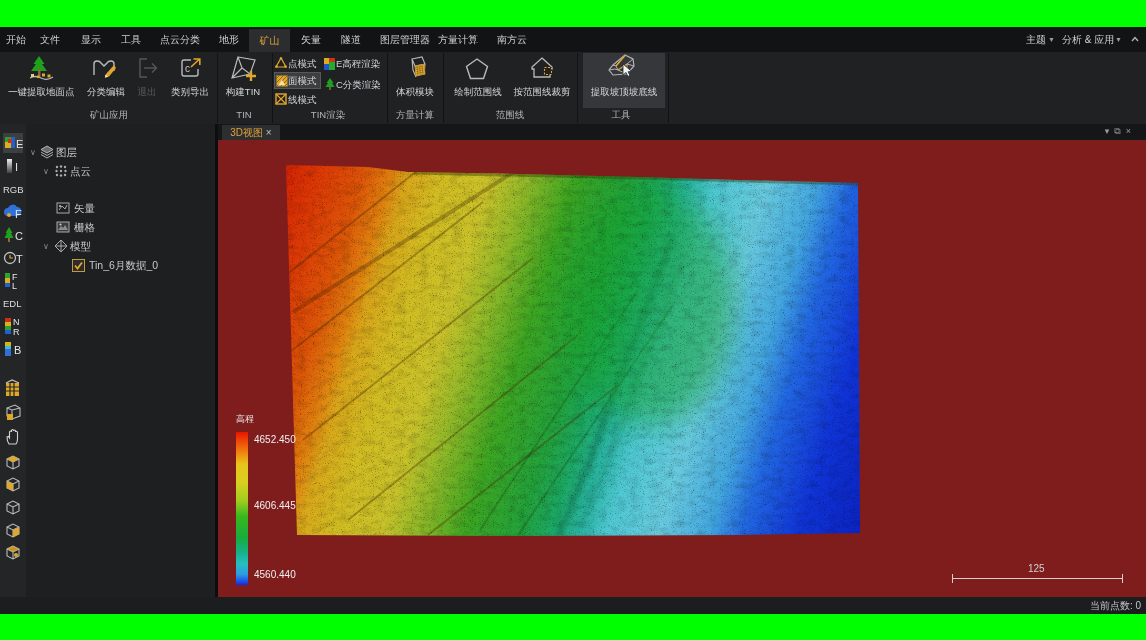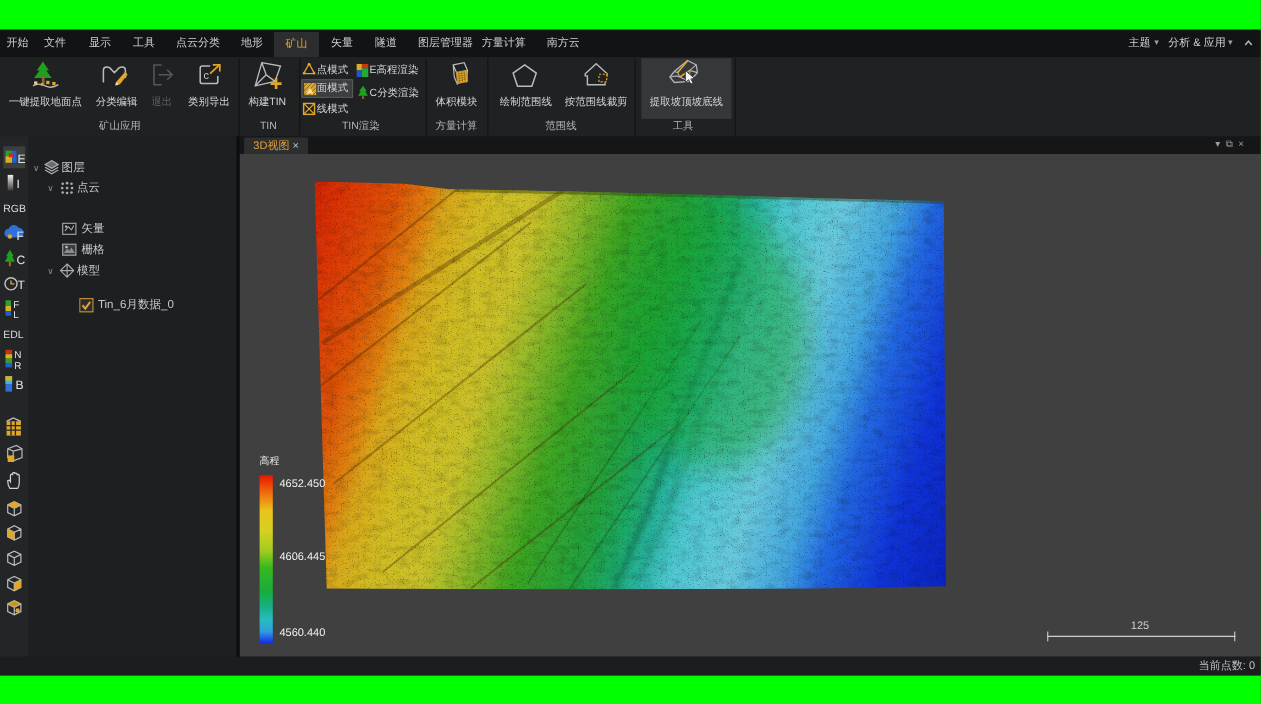--- a/index.html
+++ b/index.html
@@ -22,21 +22,21 @@
 #strip{position:absolute;top:97px;left:0;width:26px;height:474px;background:#232526}
 .sic{position:absolute;left:3px;width:20px;height:20px}
 
 #panel{position:absolute;top:97px;left:26px;width:189px;height:474px;background:#1d1f21}
 #phead{position:absolute;top:0;left:0;width:189px;height:16px;background:#232526;font-size:10px;color:#c8cacc;line-height:17px;padding-left:6px}
 .trow{position:absolute;left:0;width:189px;height:18px;font-size:10.5px;color:#c6c8ca;line-height:18px}
 .tarr{position:absolute;top:0;color:#8a8c8e;font-size:8px}
 .ticon{position:absolute;top:2px}
 .ttext{position:absolute;top:0}
 
-#vp{position:absolute;top:113px;left:218px;width:928px;height:457px;background:#404040}
+#vp{position:absolute;top:113px;left:218px;width:928px;height:457px;background:#7f1d1d}
 #splitter{position:absolute;top:97px;left:215px;width:3px;height:474px;background:#0c0d0e}
 
 #status{position:absolute;top:570px;left:0;width:1146px;height:17px;background:#1b1d1e;font-size:10px;color:#c2c4c5;line-height:18px}
 </style></head>
 <body>
 <div id="app">
   <div id="menubar">
     <div class="mi" style="left:6px">开始</div>
     <div class="mi" style="left:40px">文件</div>
     <div class="mi" style="left:81px">显示</div>
@@ -378,21 +378,21 @@
       </div>
     <div class="trow" style="top:113px">
         <span class="tarr" style="left:17px;top:1px">∨</span>
         <span class="ticon" id="ti-mdl" style="left:28px">
           <svg width="14" height="14">
             <path d="M7 1 L13 7 L7 13 L1 7 Z M7 1 L7 13 M1 7 L13 7" stroke="#a8aaac" stroke-width="1" fill="none"></path>
           </svg>
         </span>
         <span class="ttext" style="left:44px">模型</span>
       </div>
-    <div class="trow" style="top:144px">
+    <div class="trow" style="top:132px">
         <span class="abs" id="ti-chk" style="left:46px;top:3px">
           <svg width="14" height="14">
             <rect x="0.5" y="0.5" width="12" height="12" stroke="#c9983a" stroke-width="1" fill="#2a2c2e"></rect>
             <path d="M3 6.5 L5.5 9.5 L10 3.5" stroke="#e2a62c" stroke-width="1.8" fill="none"></path>
           </svg>
         </span>
         <span class="ttext" style="left:63px">Tin_6月数据_0</span>
       </div>
   </div>
   <div id="splitter"></div>

